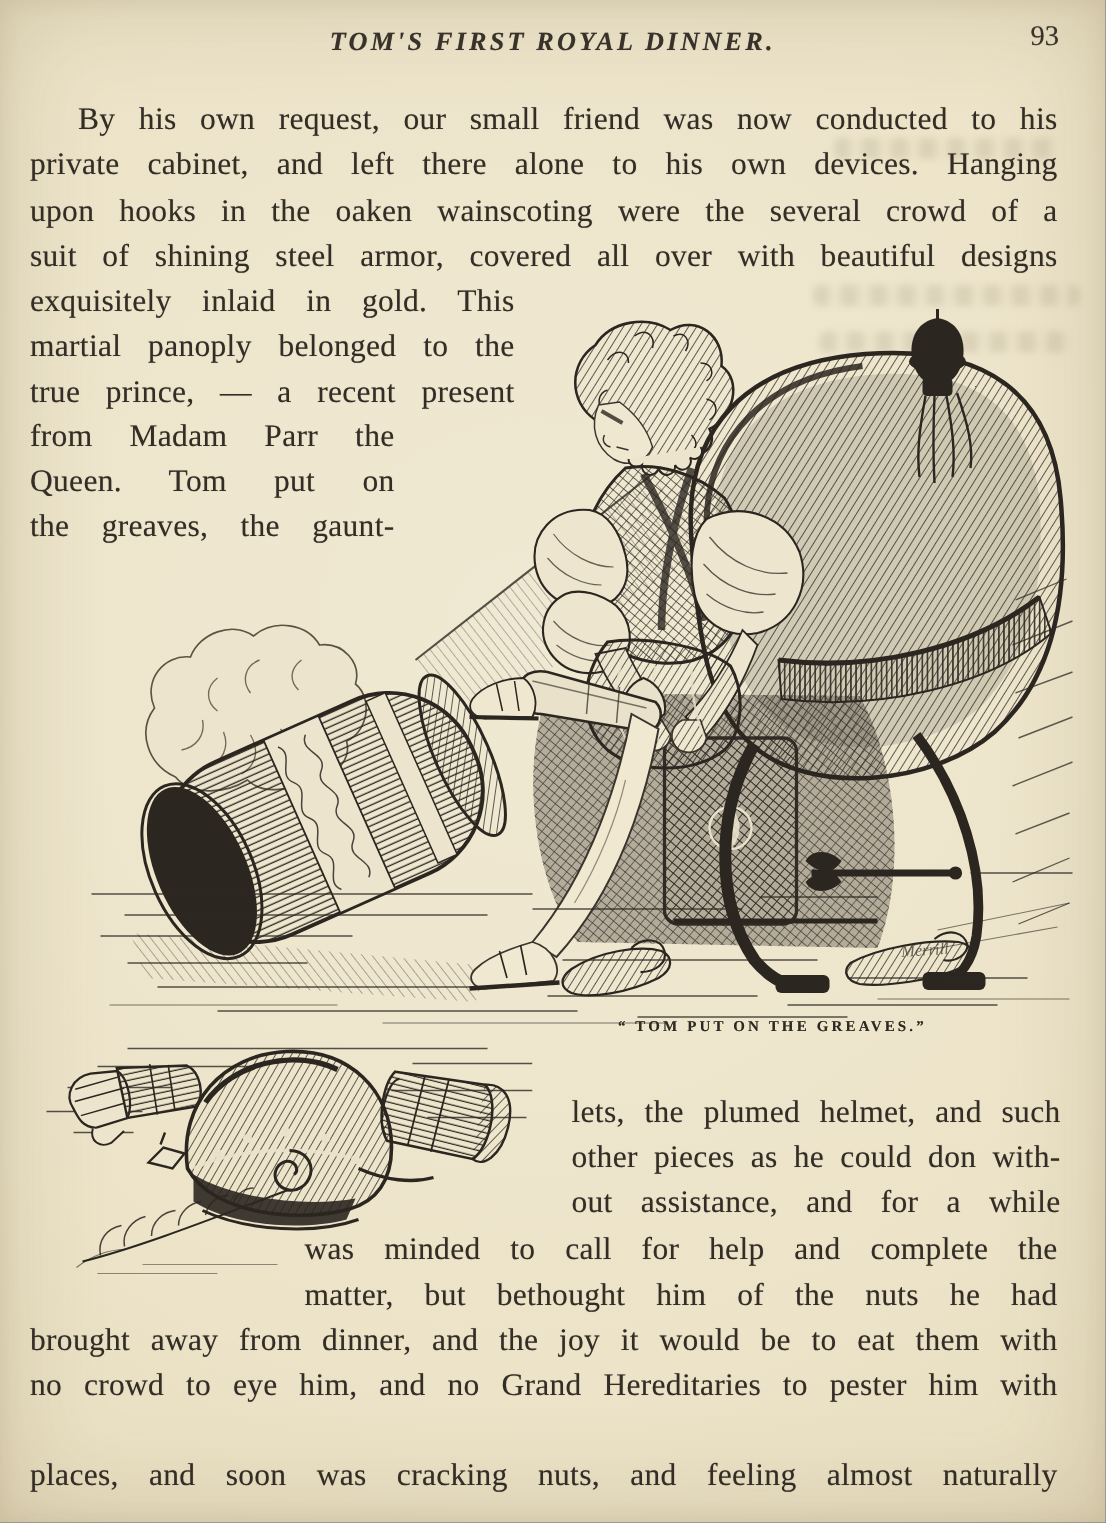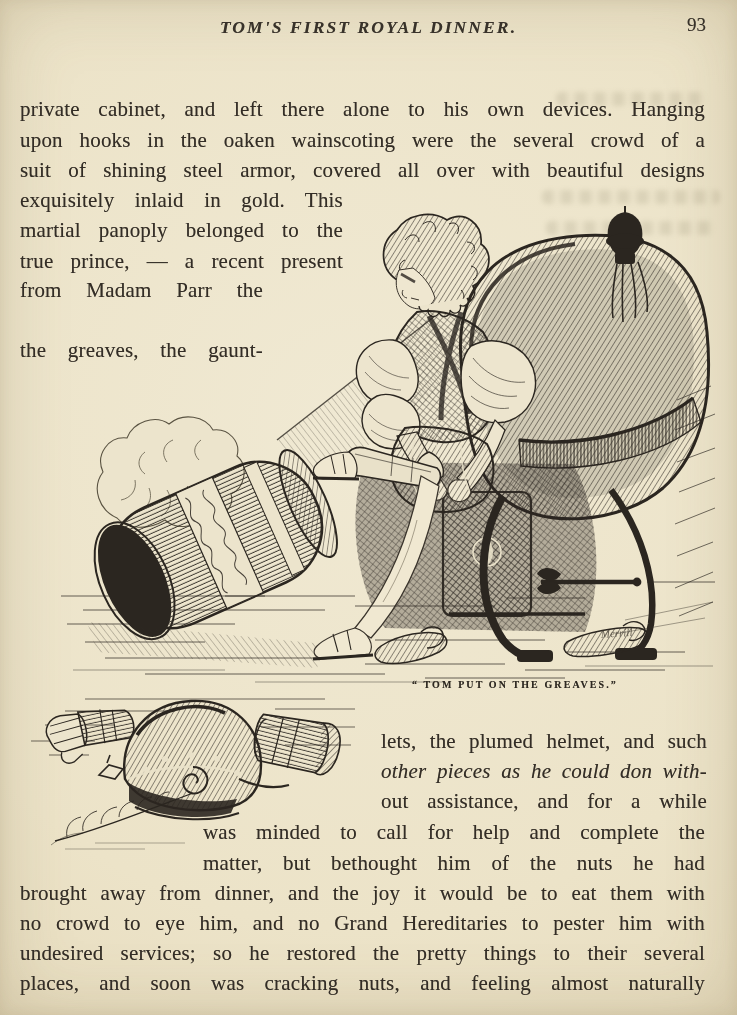--- a/index.html
+++ b/index.html
@@ -32,36 +32,37 @@
 <div class="page">
   <div class="vignette-shade"></div>
 
   <div class="smudge" style="top:92px;left:556px;width:150px;"></div>
   <div class="smudge" style="top:190px;left:542px;width:178px;"></div>
   <div class="smudge" style="top:221px;left:546px;width:168px;"></div>
 
   <div class="running-head">TOM'S FIRST ROYAL DINNER.</div>
   <div class="page-num">93</div>
 
+  <div class="bl" style="top:66px;left:20px;width:685px;text-indent:32px;">By his own request, our small friend was now conducted to his</div>
   <div class="bl" style="top:96px;left:20px;width:685px;">private cabinet, and left there alone to his own devices.  Hanging</div>
   <div class="bl" style="top:127px;left:20px;width:685px;">upon hooks in the oaken wainscoting were the several crowd of a</div>
   <div class="bl" style="top:157px;left:20px;width:685px;">suit of shining steel armor, covered all over with beautiful designs</div>
   <div class="bl" style="top:187px;left:20px;width:323px;">exquisitely inlaid in gold.  This</div>
   <div class="bl" style="top:217px;left:20px;width:323px;">martial panoply belonged to the</div>
   <div class="bl" style="top:277px;left:20px;width:243px;">from Madam Parr the</div>
   <div class="bl" style="top:248px;left:20px;width:323px;">true prince, — a recent present</div>
+  <div class="bl" style="top:307px;left:20px;width:243px;">Queen.  Tom put on</div>
   <div class="bl" style="top:337px;left:20px;width:243px;">the greaves, the gaunt-</div>
   <div class="bl" style="top:728px;left:381px;width:326px;">lets, the plumed helmet, and such</div>
-  <div class="bl" style="top:758px;left:381px;width:326px;font-style:italic;">other pieces as he could don with-</div>
+  <div class="bl" style="top:758px;left:381px;width:326px;">other pieces as he could don with-</div>
   <div class="bl" style="top:788px;left:381px;width:326px;">out assistance, and for a while</div>
   <div class="bl" style="top:819px;left:203px;width:502px;">was minded to call for help and complete the</div>
   <div class="bl" style="top:850px;left:203px;width:502px;">matter, but bethought him of the nuts he had</div>
   <div class="bl" style="top:880px;left:20px;width:685px;">brought away from dinner, and the joy it would be to eat them with</div>
   <div class="bl" style="top:910px;left:20px;width:685px;">no crowd to eye him, and no Grand Hereditaries to pester him with</div>
-  <div class="bl" style="top:940px;left:20px;width:685px;">undesired services; so he restored the pretty things to their several</div>
   <div class="bl" style="top:970px;left:20px;width:685px;">places, and soon was cracking nuts, and feeling almost naturally</div>
 
   <div class="fig" style="top:200px;left:25px;width:695px;height:485px;">
   <svg width="695" height="485" viewBox="0 0 695 485">
     <defs>
       <pattern id="pd" width="4.6" height="4.6" patternUnits="userSpaceOnUse" patternTransform="rotate(32)">
             <path d="M0 0V4.6" stroke="#2d2822" stroke-width="1"></path>
           </pattern>
       <pattern id="pd2" width="5.2" height="5.2" patternUnits="userSpaceOnUse" patternTransform="rotate(-38)">
             <path d="M0 0V5.2" stroke="#2d2822" stroke-width=".8"></path>

